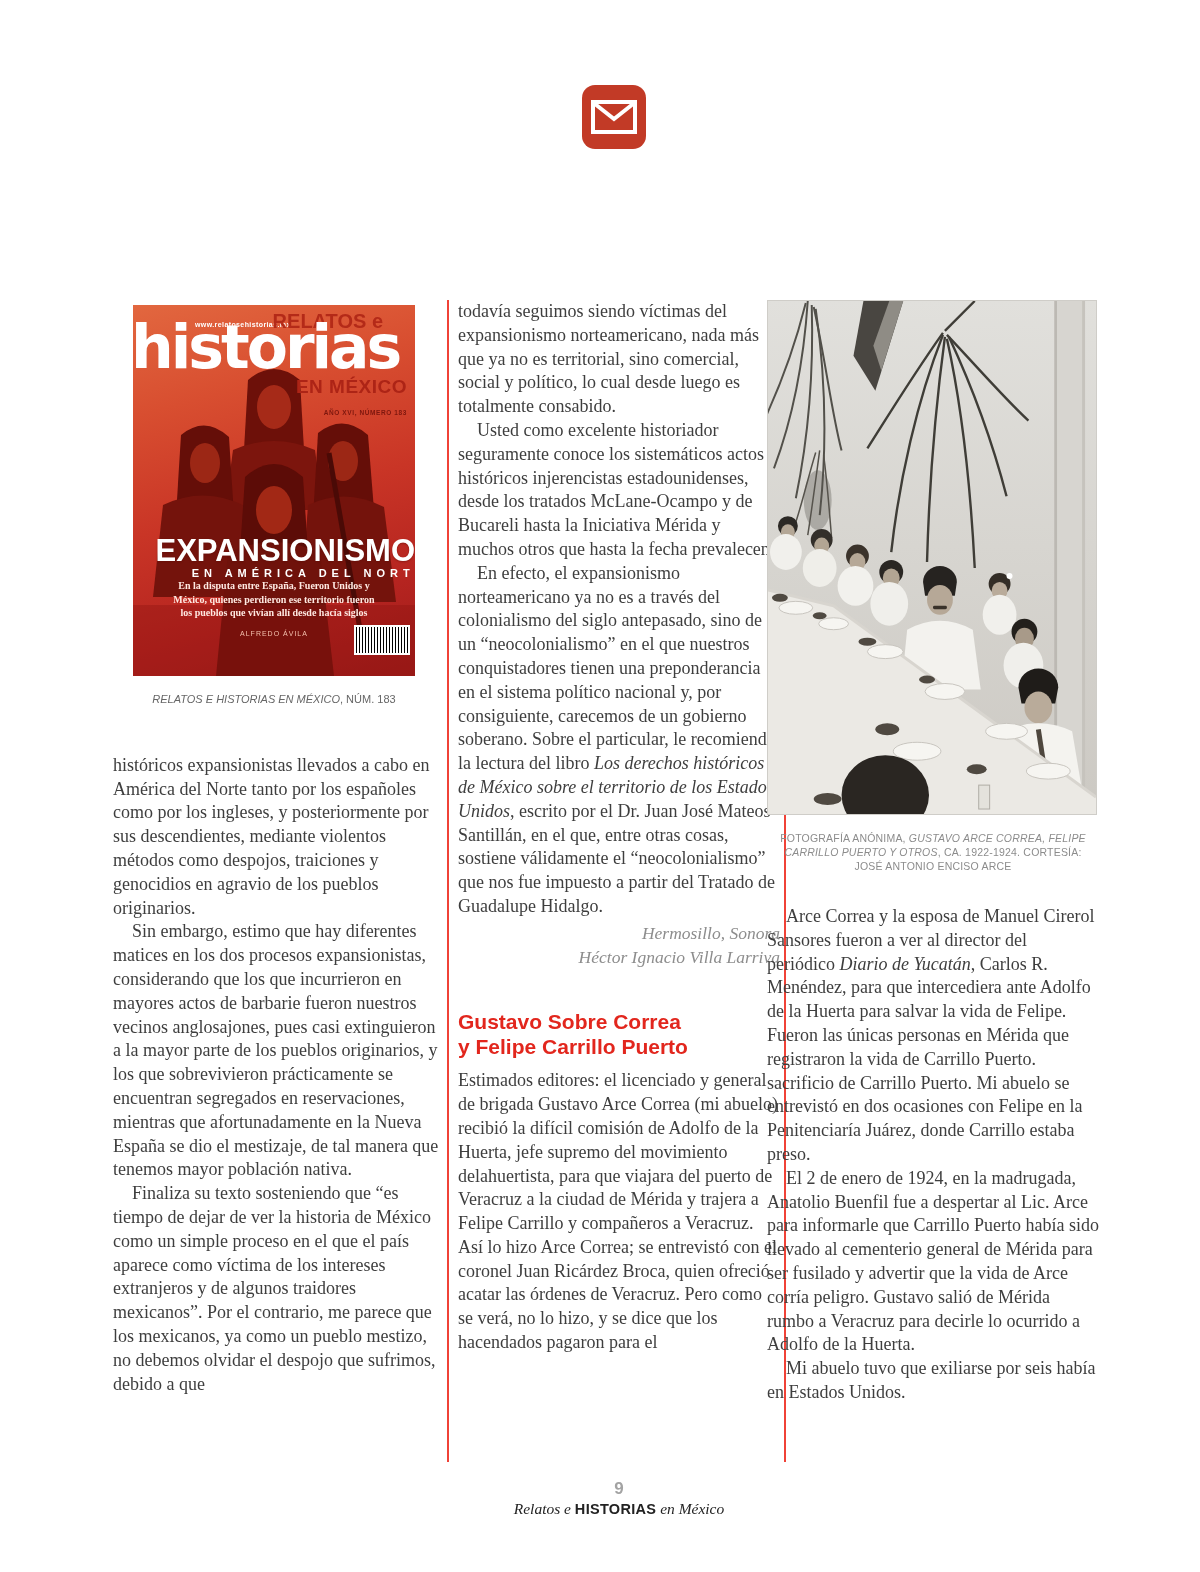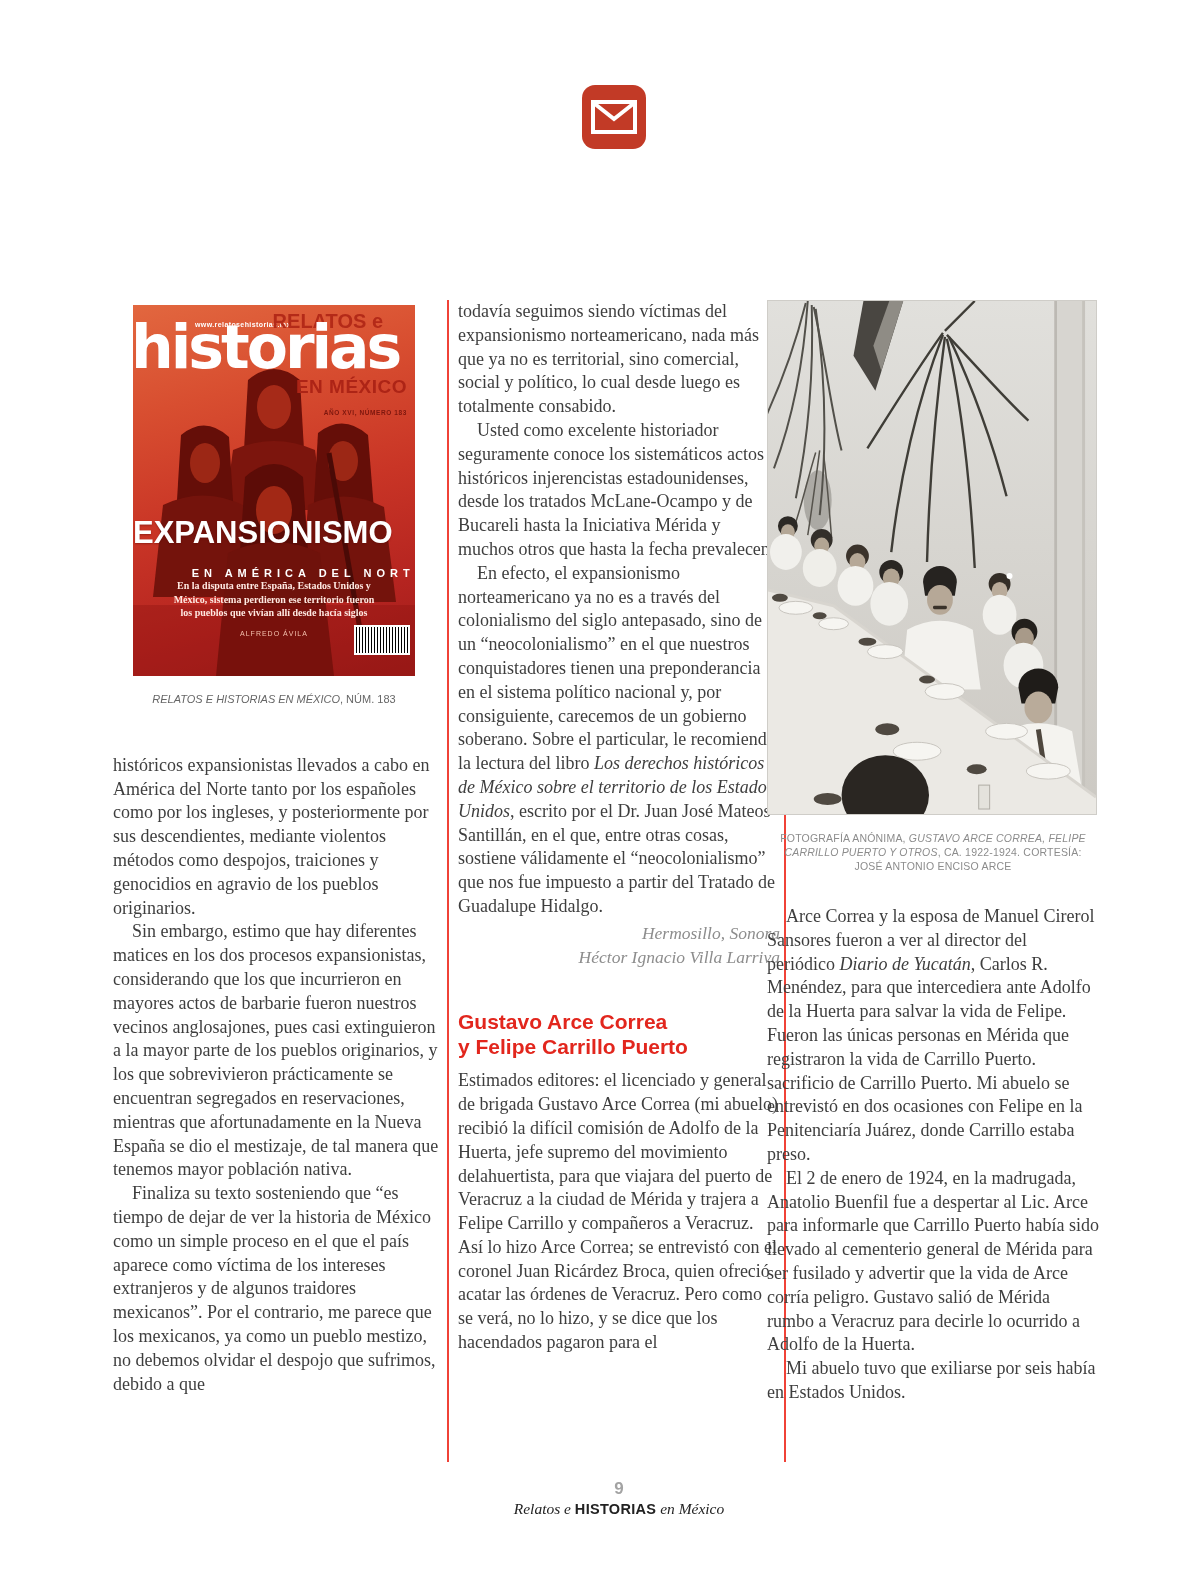--- a/index.html
+++ b/index.html
@@ -37,21 +37,21 @@
                font-size:7px; font-weight:bold; color:#ffffff; letter-spacing:0.4px; }
   .cover-relatos { position:absolute; right:32px; top:5px; font-family:"Liberation Sans",sans-serif;
                    font-weight:bold; font-size:20px; color:#b42a18; }
   .cover-historias { position:absolute; left:-2px; top:12px; width:100%;
                      font-family:"DejaVu Sans",sans-serif; font-weight:bold; font-size:60px;
                      letter-spacing:-3px; line-height:1; color:#ffffff; }
   .cover-enmexico { position:absolute; right:8px; top:70px; font-family:"Liberation Sans",sans-serif;
                     font-weight:bold; font-size:19px; color:#ad2416; letter-spacing:0.5px; }
   .cover-issue { position:absolute; right:8px; top:96px; font-family:"Liberation Sans",sans-serif;
                  font-weight:bold; font-size:6.5px; color:#7d170e; letter-spacing:0.6px; }
-  .cover-title { position:absolute; left:0; top:212px; width:100%; text-align:left;
+  .cover-title { position:absolute; left:0; top:230px; width:100%; text-align:right;
                  font-family:"Liberation Sans",sans-serif; font-weight:bold; font-size:31px; line-height:1;
                  color:#ffffff; text-shadow:0 1px 2px rgba(90,10,5,0.45); }
   .cover-subtitle { position:absolute; left:12px; top:257px; width:100%; text-align:right;
                     font-family:"Liberation Sans",sans-serif; font-weight:bold; font-size:11px;
                     letter-spacing:5px; color:#ffffff; }
   .cover-dek { position:absolute; left:13%; top:274px; width:74%; text-align:center;
                font-weight:bold; font-size:10px; line-height:13.5px; color:#ffe9e2; }
   .cover-dek-author { position:absolute; left:0; top:317px; width:100%; text-align:center;
                       font-family:"Liberation Sans",sans-serif; font-size:7px; letter-spacing:1px; color:#f4c0ae; }
   .cover-items { position:absolute; left:10px; top:322px; width:205px; }
@@ -122,21 +122,21 @@
         <line x1="196" y1="148" x2="228" y2="330" stroke="#4a0a06" stroke-width="5"></line>
         <rect y="300" width="282" height="71" fill="#8a120f" opacity="0.35"></rect>
       </svg>
       <div class="cover-url">www.relatosehistorias.mx</div>
       <div class="cover-relatos">RELATOS e</div>
       <div class="cover-historias">historias</div>
       <div class="cover-enmexico">EN MÉXICO</div>
       <div class="cover-issue">AÑO XVI, NÚMERO 183</div>
       <div class="cover-title">EXPANSIONISMO</div>
       <div class="cover-subtitle">EN AMÉRICA DEL NORTE</div>
-      <div class="cover-dek">En la disputa entre España, Estados Unidos y México, sistema perdieron ese territorio fueron los pueblos que vivían allí desde hacía siglos</div>
+      <div class="cover-dek">En la disputa entre España, Fueron Unidos y México, quienes perdieron ese territorio fueron los pueblos que vivían allí desde hacía siglos</div>
       <div class="cover-dek-author">ALFREDO ÁVILA</div>
       <div class="barcode">
           <div class="barcode-stripes"></div>
         </div>
     </div>
 
     <div class="cover-caption">
       <span class="it">RELATOS E HISTORIAS EN MÉXICO</span><span>, NÚM. 183</span>
     </div>
 
@@ -149,21 +149,21 @@
 
   <div class="col col-mid">
     <p class="para">todavía seguimos siendo víctimas del expansionismo norteamericano, nada más que ya no es territorial, sino comercial, social y político, lo cual desde luego es totalmente consabido.</p>
     <p class="para indent">Usted como excelente historiador seguramente conoce los sistemáticos actos históricos injerencistas estadounidenses, desde los tratados McLane-Ocampo y de Bucareli hasta la Iniciativa Mérida y muchos otros que hasta la fecha prevalecen.</p>
     <p class="para indent"><span>En efecto, el expansionismo norteamericano ya no es a través del colonialismo del siglo antepasado, sino de un “neocolonialismo” en el que nuestros conquistadores tienen una preponderancia en el sistema político nacional y, por consiguiente, carecemos de un gobierno soberano. Sobre el particular, le recomiendo la lectura del libro </span><span class="book-title">Los derechos históricos de México sobre el territorio de los Estados Unidos</span><span>, escrito por el Dr. Juan José Mateos Santillán, en el que, entre otras cosas, sostiene válidamente el “neocolonialismo” que nos fue impuesto a partir del Tratado de Guadalupe Hidalgo.</span></p>
     <div class="signature">
       <div>Hermosillo, Sonora</div>
       <div>Héctor Ignacio Villa Larriva</div>
     </div>
     <div class="section-heading">
-      <div>Gustavo Arce Correa</div>
+      <div>Gustavo Sobre Correa</div>
       <div>y Felipe Carrillo Puerto</div>
     </div>
     <p class="para">Estimados editores: el licenciado y general de brigada Gustavo Arce Correa (mi abuelo) recibió la difícil comisión de Adolfo de la Huerta, jefe supremo del movimiento delahuertista, para que viajara del puerto de Veracruz a la ciudad de Mérida y trajera a Felipe Carrillo y compañeros a Veracruz. Así lo hizo Arce Correa; se entrevistó con el coronel Juan Ricárdez Broca, quien ofreció acatar las órdenes de Veracruz. Pero como se verá, no lo hizo, y se dice que los hacendados pagaron para el</p>
   </div>
 
   <div class="col col-right">
 
     <div class="photo-frame">
       <svg viewBox="0 0 330 515" preserveAspectRatio="none">
         <defs>

